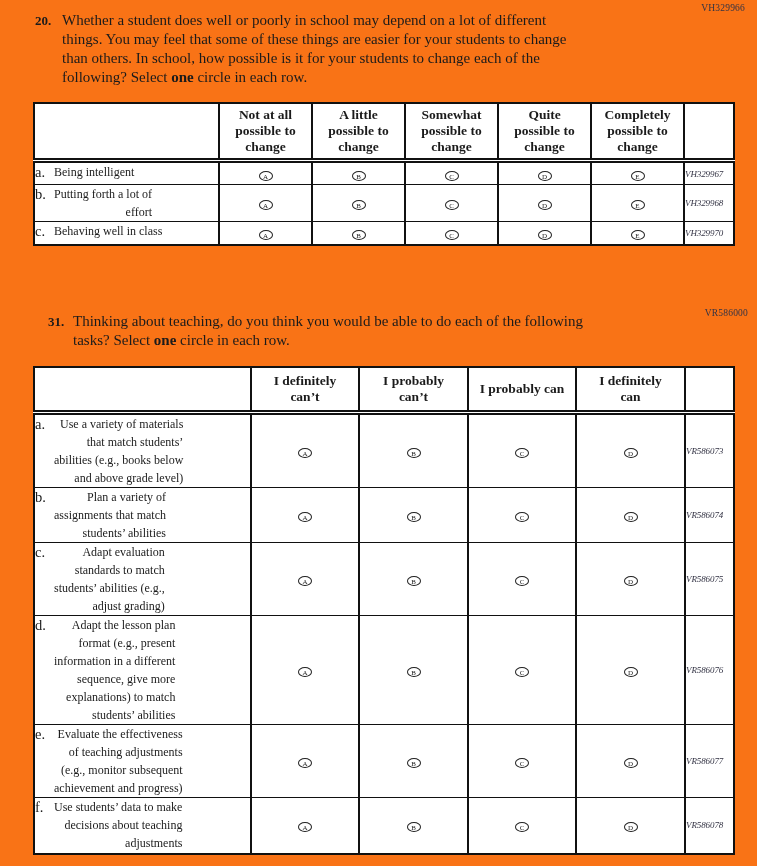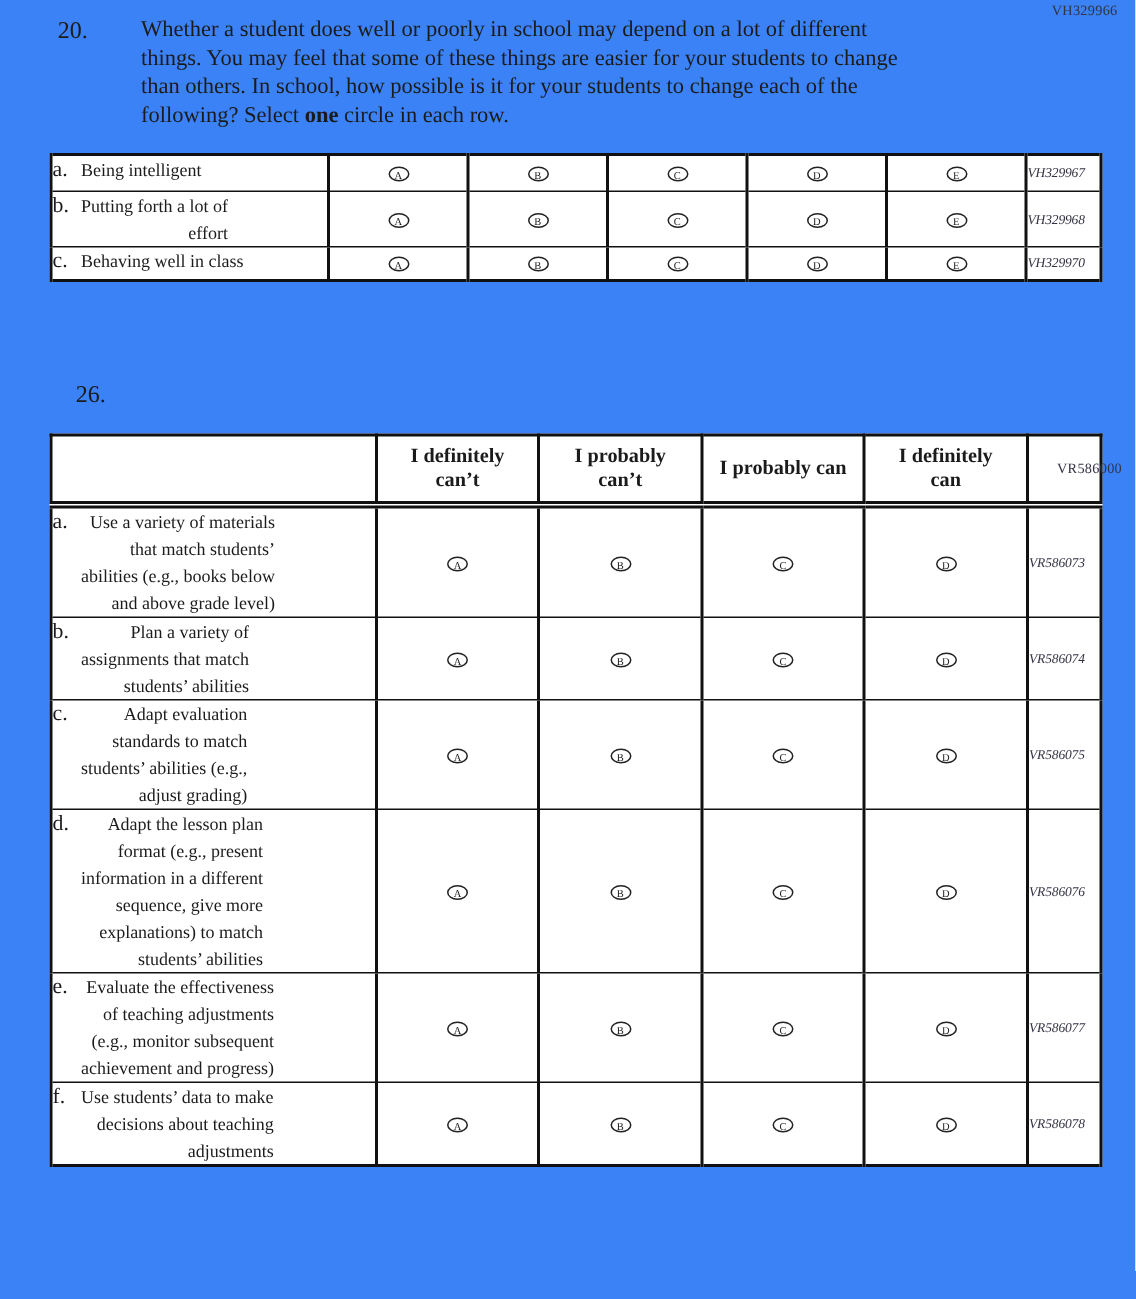--- a/index.html
+++ b/index.html
@@ -1,46 +1,44 @@
 <!DOCTYPE html>
 <html><head>
 <meta charset="utf-8">
 <style>
   html,body{margin:0;padding:0;background:#ffffff;}
   .page{
     position:relative;
     width:757px;
     height:866px;
-    background:#3b82f6;
+    background:#f97316;
     font-family:"Liberation Serif", serif;
     color:#1b1b1b;
     overflow:hidden;
   }
   .form-code{
     position:absolute;
     font-size:9.5px;
     color:#333344;
     letter-spacing:0.2px;
   }
   .form-code.q20{ top:3px; right:12px; }
   .form-code.q21{ top:308px; right:9px; }
 
   .question{ display:flex; }
   .question .qnum{
-    font-weight:normal;
-    font-size:16px;
+    font-weight:bold;
+    font-size:13px;
     line-height:19px;
     flex:none;
-    text-align:center;
   }
   .question .qtext{
     font-size:15px;
     line-height:19px;
     white-space:pre-line;
-    margin-left:32px;
   }
   .q20.question{ margin:11px 0 0 35px; }
   .q20.question .qnum{ width:27px; }
   .q20.question .qtext{ width:600px; }
   .q21.question{ margin:66px 0 0 48px; }
   .q21.question .qnum{ width:25px; }
   .q21.question .qtext{ width:610px; }
 
   table.grid{
     border-collapse:collapse;
@@ -148,20 +146,39 @@
     <colgroup>
       <col style="width:185px">
         <col style="width:93px">
         <col style="width:93px">
         <col style="width:93px">
         <col style="width:93px">
         <col style="width:93px">
         <col style="width:50px">
     </colgroup>
     <tbody>
+        <tr class="hdr">
+      <th></th>
+      <th>Not at all
+possible to
+change</th>
+      <th>A little
+possible to
+change</th>
+      <th>Somewhat
+possible to
+change</th>
+      <th>Quite
+possible to
+change</th>
+      <th>Completely
+possible to
+change</th>
+      <th class="codecell-h"></th>
+    </tr>
     <tr class="ra">
       <td class="lab">
             <div class="labwrap">
               <span class="rl">a.</span>
               <span class="rt">Being intelligent</span>
             </div>
           </td>
       <td class="opt"><span class="circle">A</span></td>
       <td class="opt"><span class="circle">B</span></td>
       <td class="opt"><span class="circle">C</span></td>
@@ -195,21 +212,23 @@
       <td class="opt"><span class="circle">B</span></td>
       <td class="opt"><span class="circle">C</span></td>
       <td class="opt"><span class="circle">D</span></td>
       <td class="opt"><span class="circle">E</span></td>
       <td class="codecell">VH329970</td>
     </tr>
   </tbody>
     </table>
 
   <div class="question q21">
-    <div class="qnum">26.</div>
+    <div class="qnum">31.</div>
+    <div class="qtext"><span>Thinking about teaching, do you think you would be able to do each of the following
+tasks? Select </span><b>one</b><span> circle in each row.</span></div>
   </div>
 
   <table class="grid t21">
     <colgroup>
       <col style="width:217px">
         <col style="width:108px">
         <col style="width:109px">
         <col style="width:108px">
         <col style="width:109px">
         <col style="width:49px">

